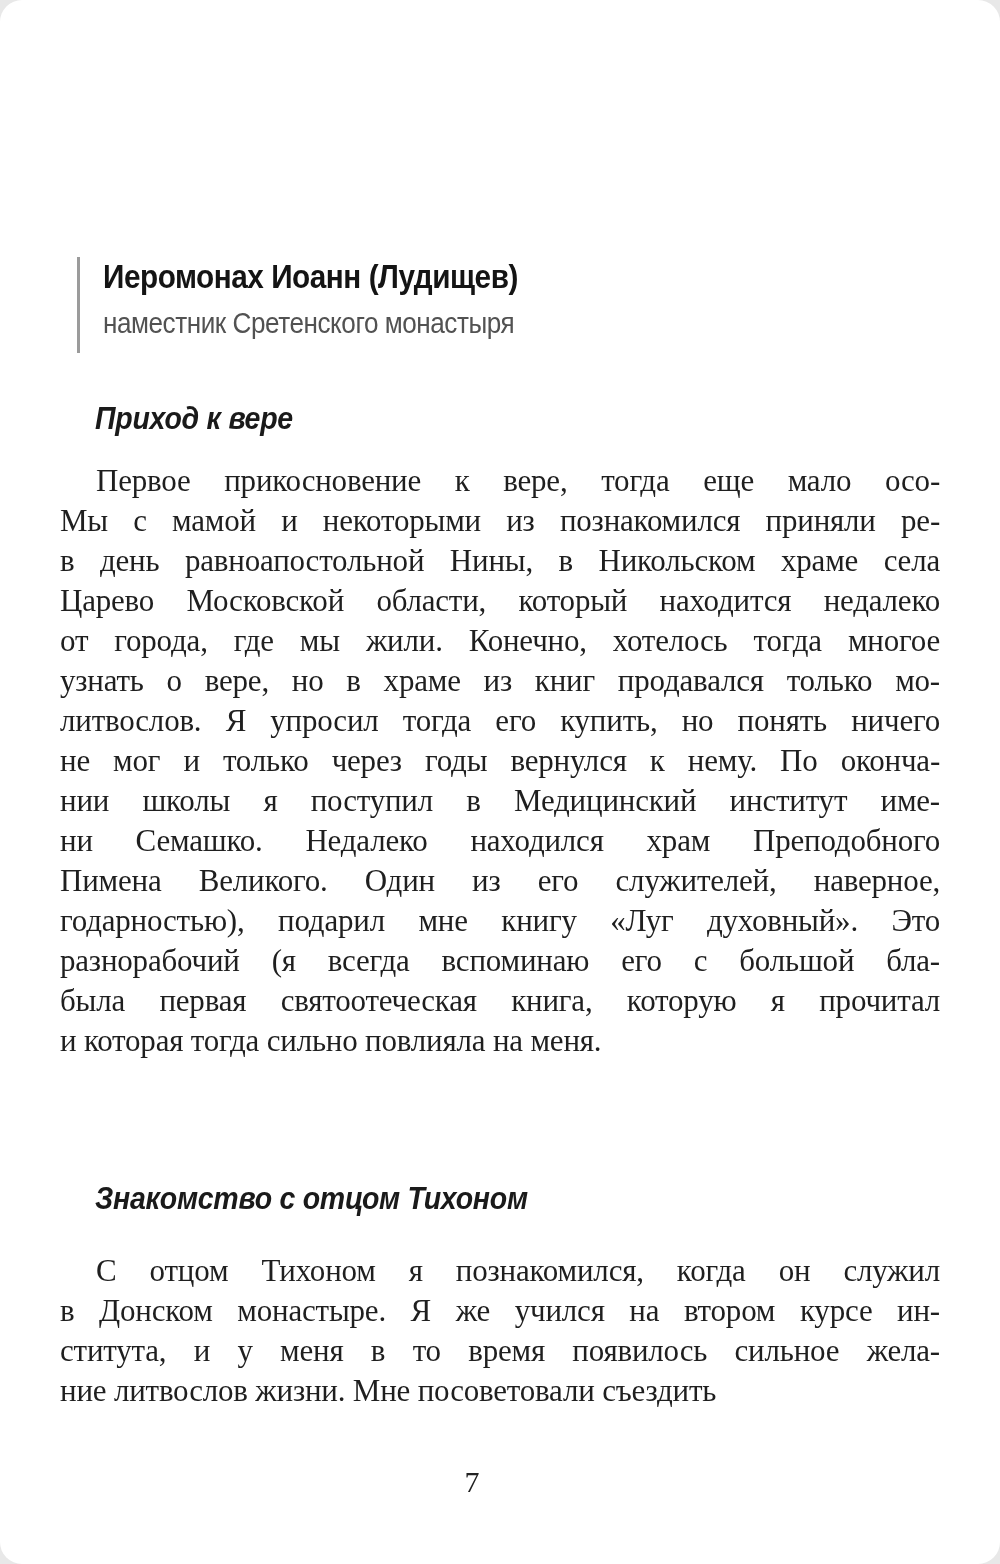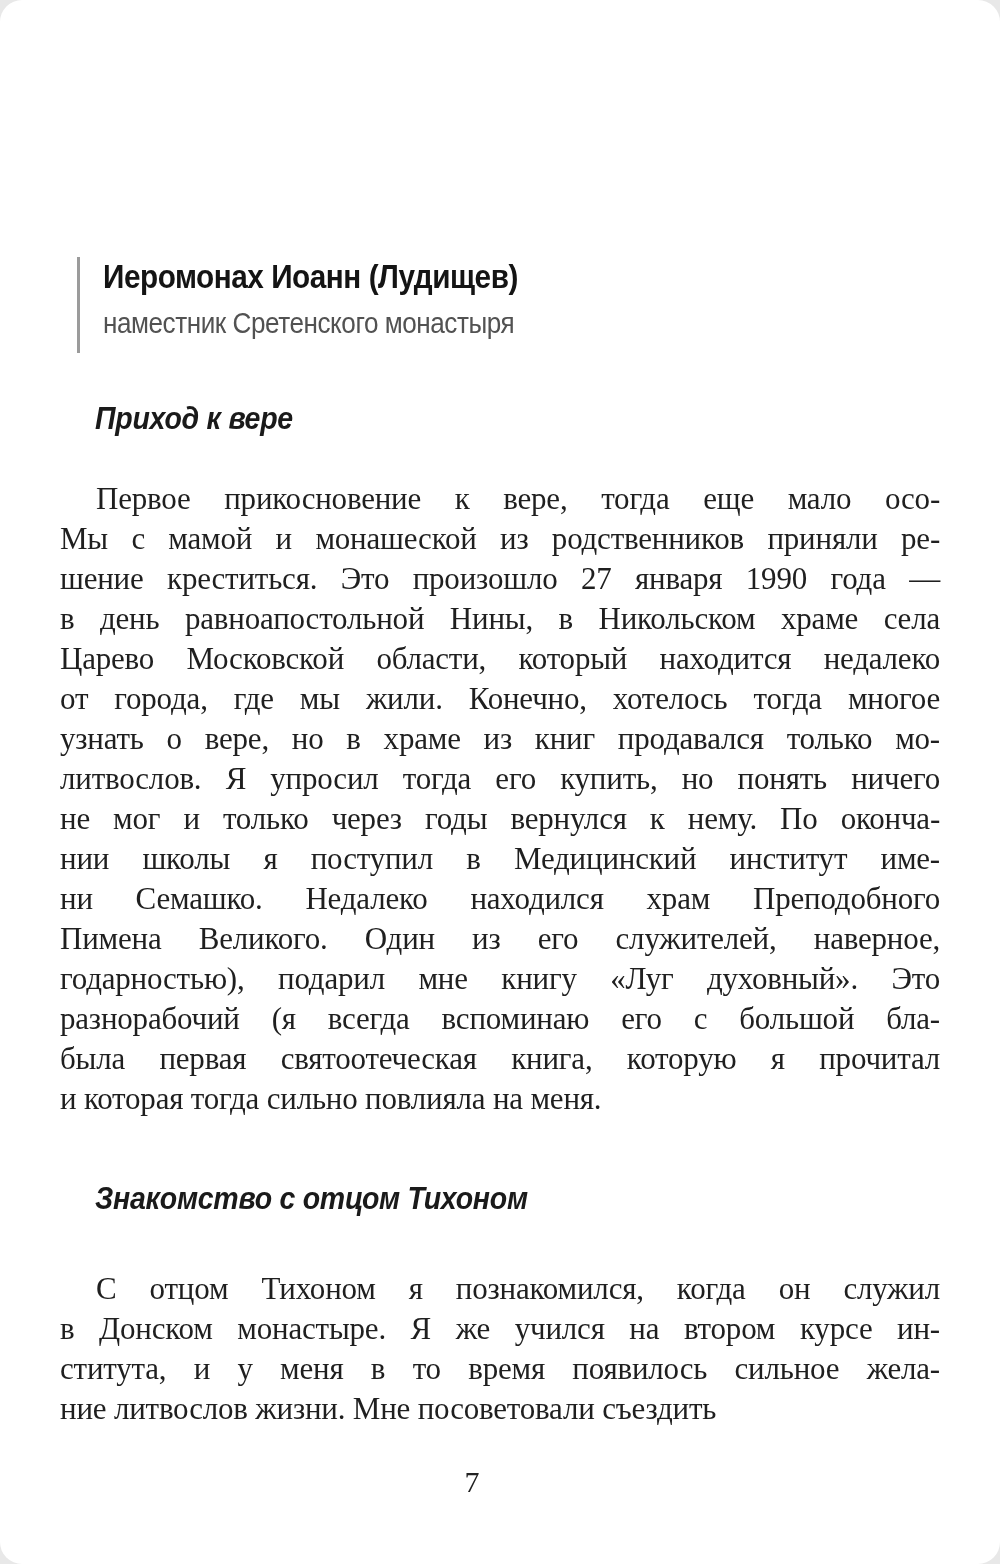--- a/index.html
+++ b/index.html
@@ -69,21 +69,20 @@
   #heading-1 { top: 401px; }
   #heading-2 { top: 1181px; }
   
   .paragraph {
     position: absolute;
     left: 60px;
     width: 880px;
     font-family: "Liberation Serif", serif;
     font-size: 31px;
     color: #1f1f1f;
-    margin-top: 18px;
   }
   #paragraph-1 { top: 461px; }
   #paragraph-2 { top: 1251px; }
   .line {
     height: 40px;
     line-height: 40px;
     text-align: justify;
     text-align-last: justify;
     letter-spacing: -0.2px;
   }
@@ -112,22 +111,21 @@
     <div>
       <div class="author-name">Иеромонах Иоанн (Лудищев)</div>
       <div class="author-title">наместник Сретенского монастыря</div>
     </div>
   </div>
 
   <div class="section-heading" id="heading-1">Приход к вере</div>
 
   <div class="paragraph" id="paragraph-1">
       <div class="line first">Первое прикосновение к вере, тогда еще мало осо-</div>
-      <div class="line">Мы с мамой и монашеской из родственников приняли ре-</div>
-      <div class="line">шение креститься. Это произошло 27 января 1990 года —</div>
+      <div class="line">Мы с мамой и некоторыми из познакомился приняли ре-</div>
       <div class="line">в день равноапостольной Нины, в Никольском храме села</div>
       <div class="line">Царево Московской области, который находится недалеко</div>
       <div class="line">от города, где мы жили. Конечно, хотелось тогда многое</div>
       <div class="line">узнать о вере, но в храме из книг продавался только мо-</div>
       <div class="line">литвослов. Я упросил тогда его купить, но понять ничего</div>
       <div class="line">не мог и только через годы вернулся к нему. По оконча-</div>
       <div class="line">нии школы я поступил в Медицинский институт име-</div>
       <div class="line">ни Семашко. Недалеко находился храм Преподобного</div>
       <div class="line">Пимена Великого. Один из его служителей, наверное,</div>
       <div class="line">годарностью), подарил мне книгу «Луг духовный». Это</div>

